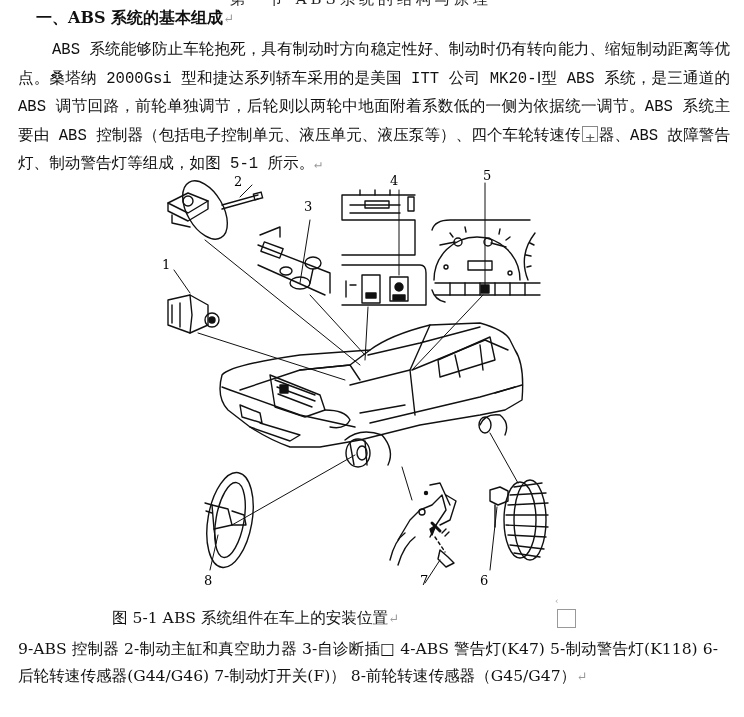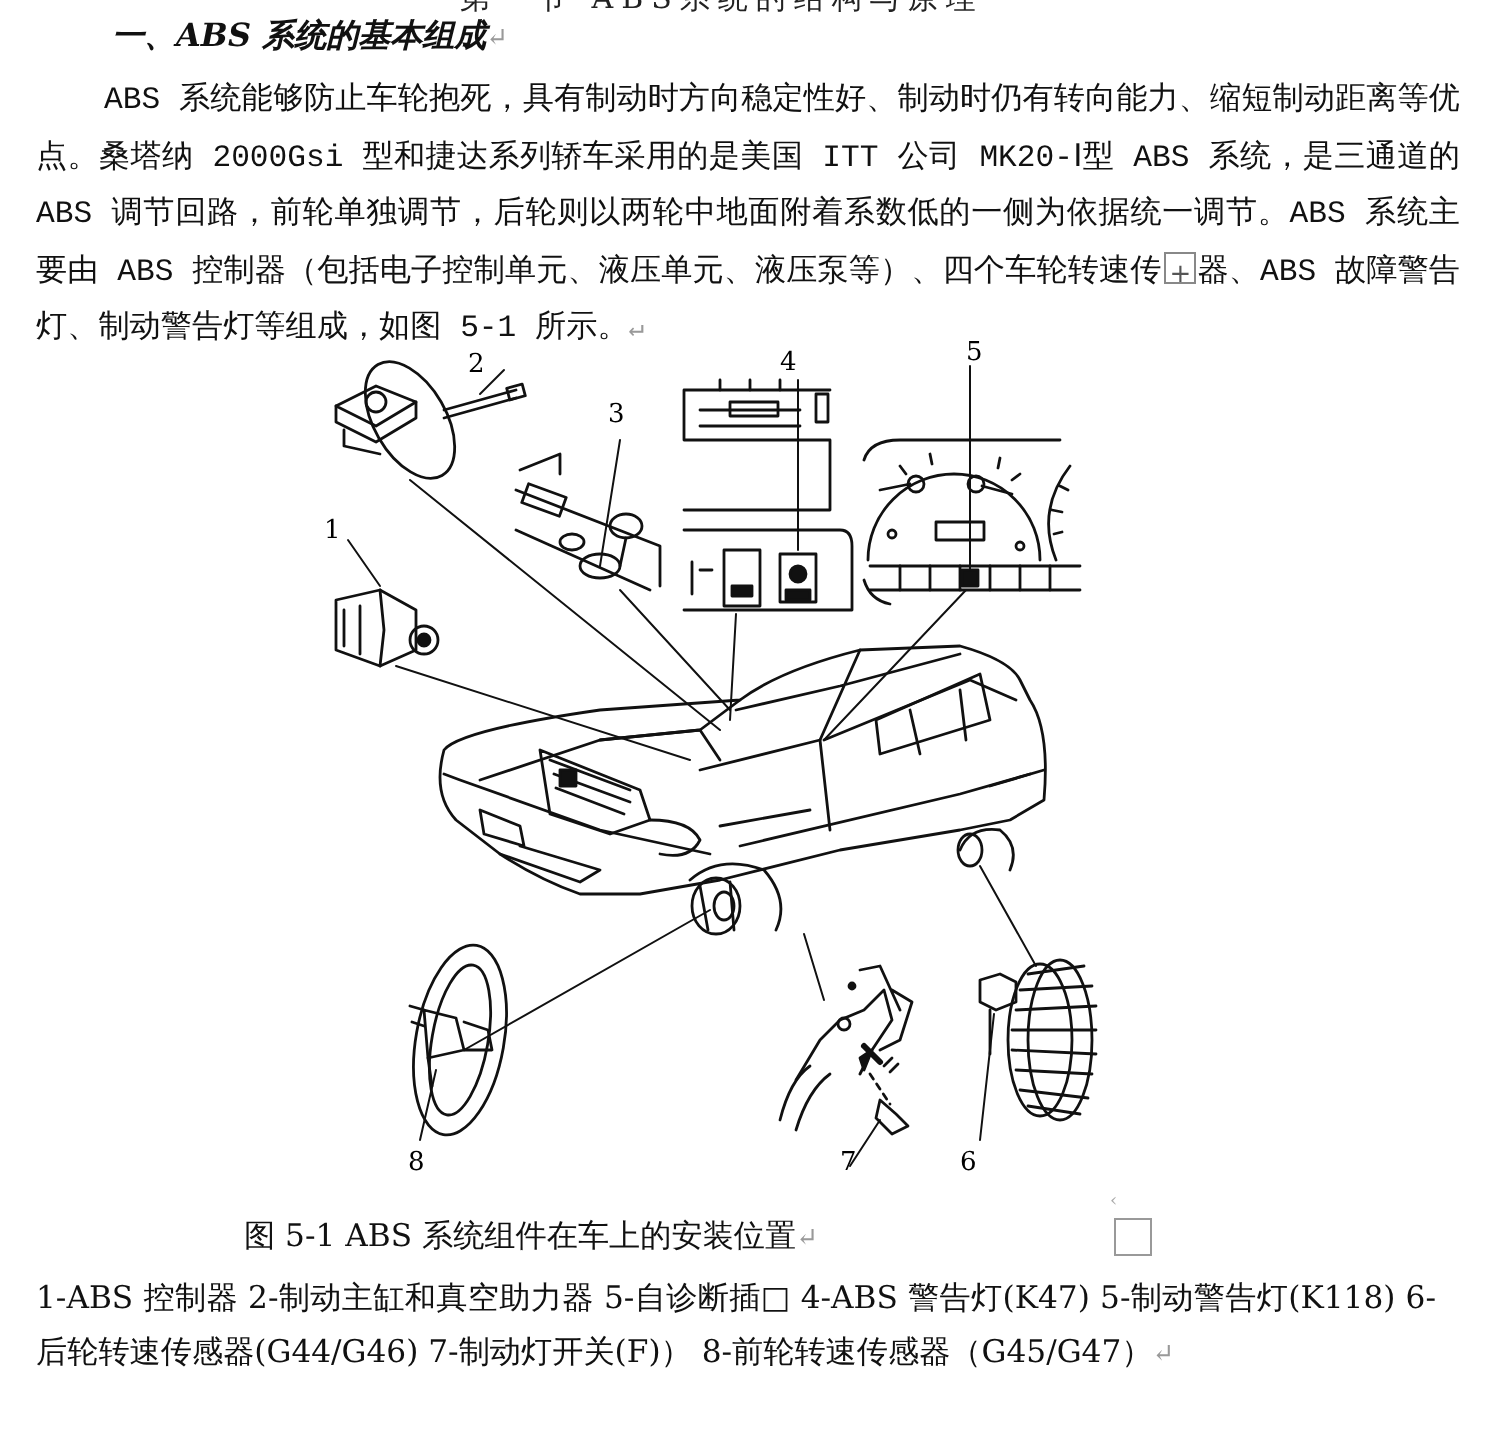--- a/index.html
+++ b/index.html
@@ -1,27 +1,27 @@
 <!DOCTYPE html>
 <html><head>
 <meta charset="utf-8">
 <style>
   html, body { margin: 0; padding: 0; background: #ffffff; }
   body { width: 744px; height: 717px; position: relative; overflow: hidden;
          font-family: "DejaVu Serif", "Liberation Serif", serif; color: #111; }
   .topcut { position: absolute; left: 230px; top: -10px; font-size: 15px; color: #222; letter-spacing: 4px; }
-  .heading { position: absolute; left: 56px; top: 8px; font-size: 16px; font-weight: bold; font-style: italic; }
+  .heading { position: absolute; left: 36px; top: 8px; font-size: 16px; font-weight: bold; }
   .para { position: absolute; left: 18px; top: 36px; width: 712px; font-size: 15.6px; line-height: 28.5px;
           text-indent: 34px; text-align: justify; font-family: Liberation Mono, monospace; }
   .mark { color: #999; font-weight: normal; font-size: 13px; }
   .anchor { display: inline-block; width: 14px; height: 14px; border: 1px solid #888; vertical-align: -2px;
             position: relative; text-indent: 0; margin: 0 1px; }
   .anchor::before { content: "+"; position: absolute; left: 2px; top: -3px; font-size: 13px; color: #555; font-family: "DejaVu Sans", sans-serif; }
   .figure { position: absolute; left: 150px; top: 165px; width: 420px; height: 430px; }
-  .caption { position: absolute; left: 122px; top: 608px; font-size: 15.6px; text-align: right; }
+  .caption { position: absolute; left: 112px; top: 608px; font-size: 15.6px; text-align: right; }
   .legend { position: absolute; left: 18px; top: 636px; width: 700px; font-size: 15.6px; line-height: 27px; text-align: justify; }
   .box { position: absolute; left: 557px; top: 609px; width: 17px; height: 17px; border: 1px solid #999; }
   .boxmark { position: absolute; left: 555px; top: 596px; font-size: 9px; color: #aaa; }
   .num { font-family: "DejaVu Serif", serif; font-size: 13px; fill: #000; }
 </style>
 </head>
 <body>
 
 <div class="topcut">第一节  ABS系统的结构与原理</div>
 
@@ -187,14 +187,14 @@
 </div>
 
 <div class="caption">
   <span>图 5-1    ABS 系统组件在车上的安装位置</span><span class="mark">↵</span>
 </div>
 
 <div class="boxmark">‹</div>
 <div class="box"></div>
 
 <div class="legend">
-  <span>1-ABS 控制器    2-制动主缸和真空助力器  5-自诊断插□    4-ABS 警告灯(K47)   5-制动警告灯(K118)   6-后轮转速传感器(G44/G46)   7-制动灯开关(F)）   8-前轮转速传感器（G45/G47）</span><span class="mark">↵</span>
+  <span>9-ABS 控制器    2-制动主缸和真空助力器  3-自诊断插□    4-ABS 警告灯(K47)   5-制动警告灯(K118)   6-后轮转速传感器(G44/G46)   7-制动灯开关(F)）   8-前轮转速传感器（G45/G47）</span><span class="mark">↵</span>
 </div>
 
 </body></html>

